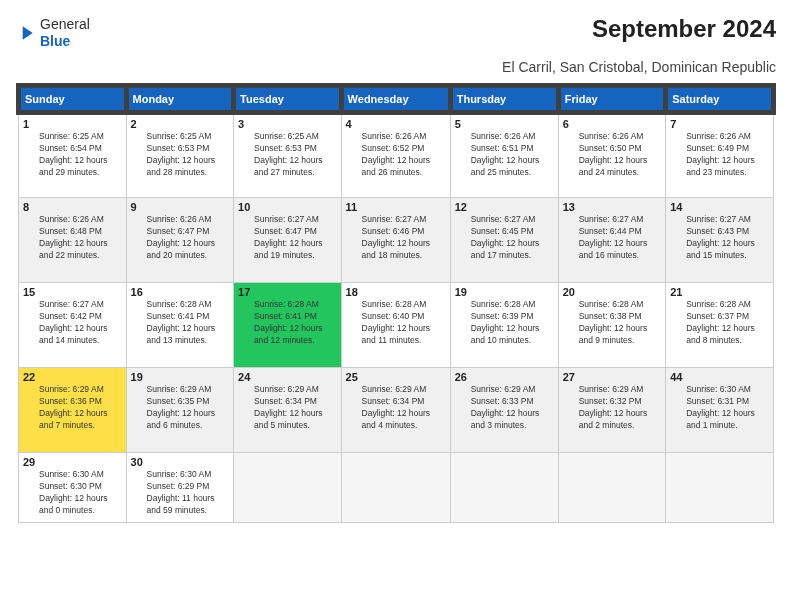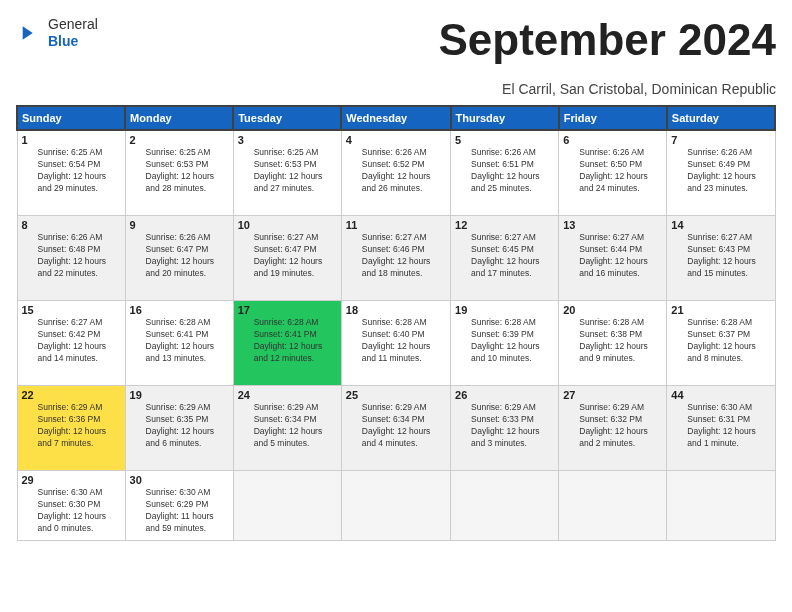--- a/index.html
+++ b/index.html
@@ -18,38 +18,38 @@
     }
     .header {
       display: flex;
       align-items: flex-start;
       justify-content: space-between;
       margin-bottom: 8px;
     }
     .logo {
       display: flex;
       align-items: center;
-      gap: 12px;
+      gap: 4px;
     }
     .logo-text {
       font-size: 14px;
       line-height: 1.2;
       color: #333;
     }
     .logo-text .general { font-weight: normal; }
     .logo-text .blue { color: #1565c0; font-weight: bold; }
     .logo-arrow {
       width: 20px;
       height: 20px;
     }
     .title-section {
       text-align: right;
     }
     .month-title {
-      font-size: 44px;
+      font-size: 24px;
       font-weight: bold;
       color: #222;
       line-height: 1.1;
     }
     .location {
       font-size: 14px;
       color: #444;
       margin-top: 17px;
     }
     .calendar {
@@ -57,21 +57,21 @@
       border-collapse: collapse;
       font-size: 9.5px;
     }
     .calendar th {
       background: #1565c0;
       color: #fff;
       padding: 5px 4px;
       text-align: left;
       font-size: 11px;
       font-weight: bold;
-      border: 2px solid #404040;
+      border: 5px solid #404040;
     }
     .calendar td {
       border: 1px solid #ccc;
       vertical-align: top;
       padding: 3px 4px;
       width: 113px;
       height: 85px;
       background: #fff;
     }
     .calendar tr:last-child td {

